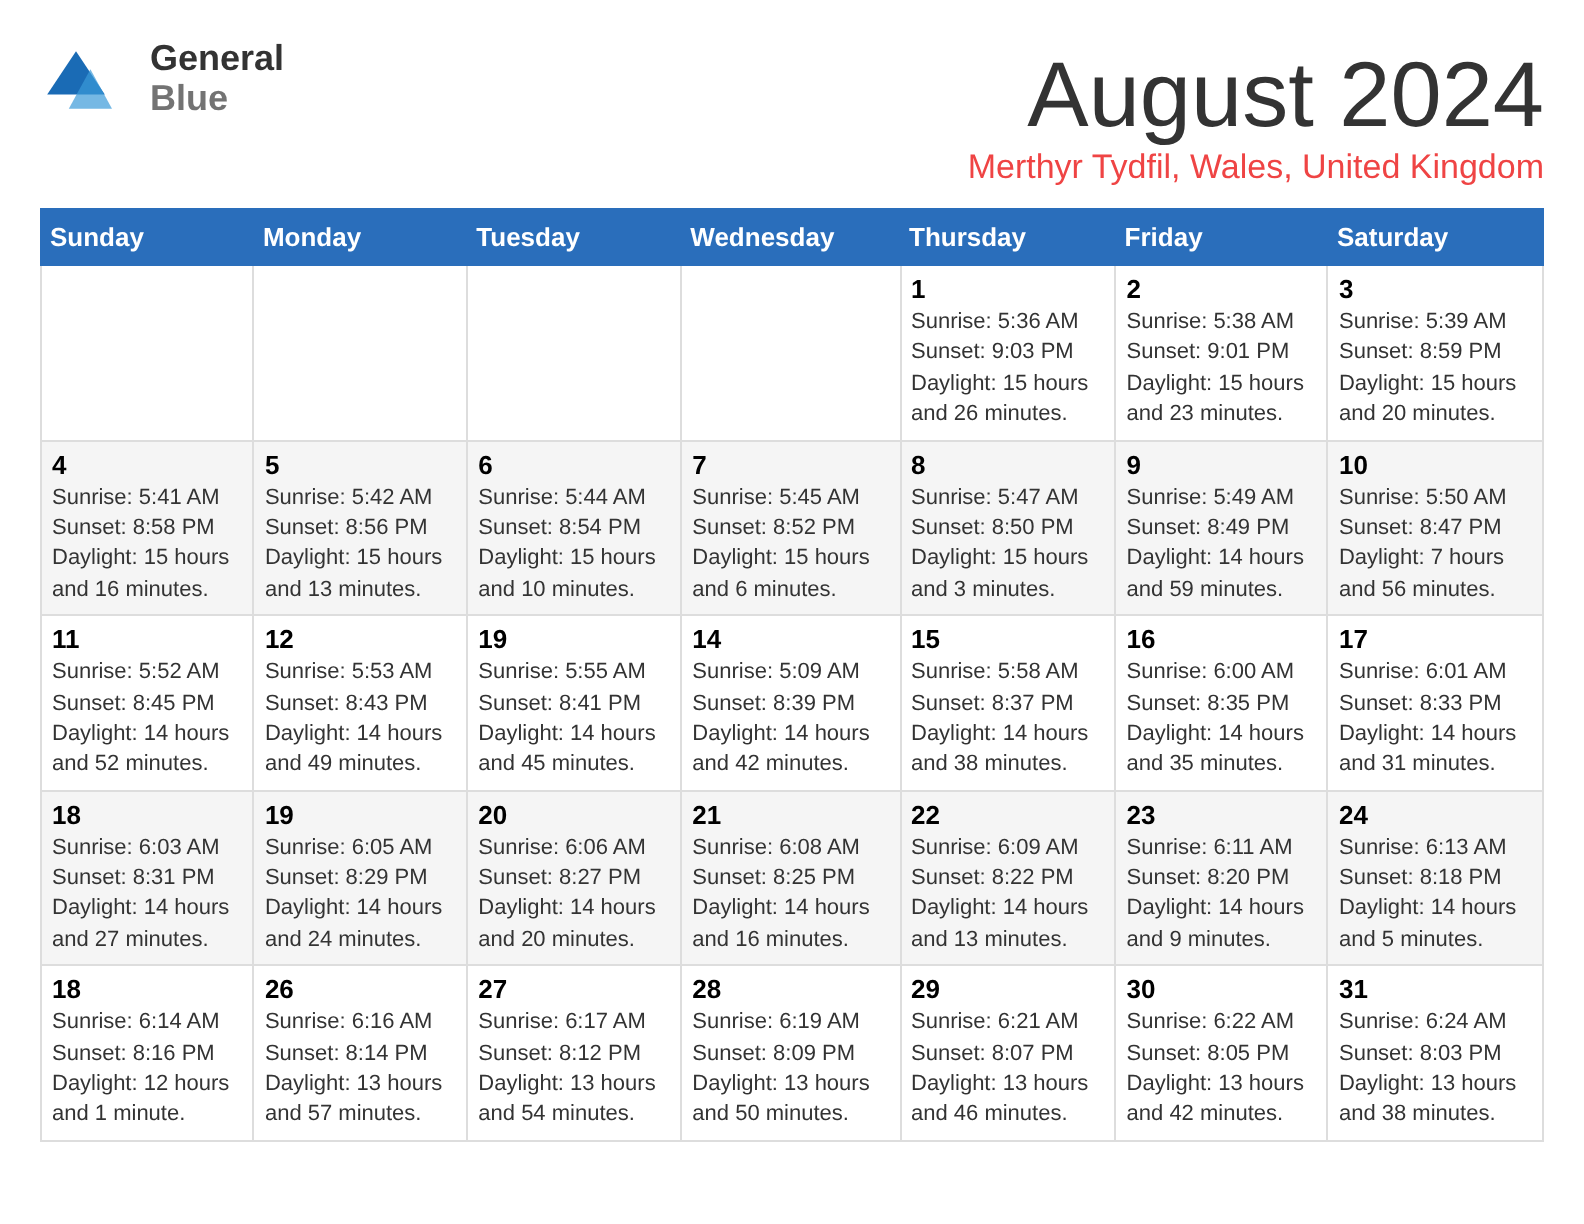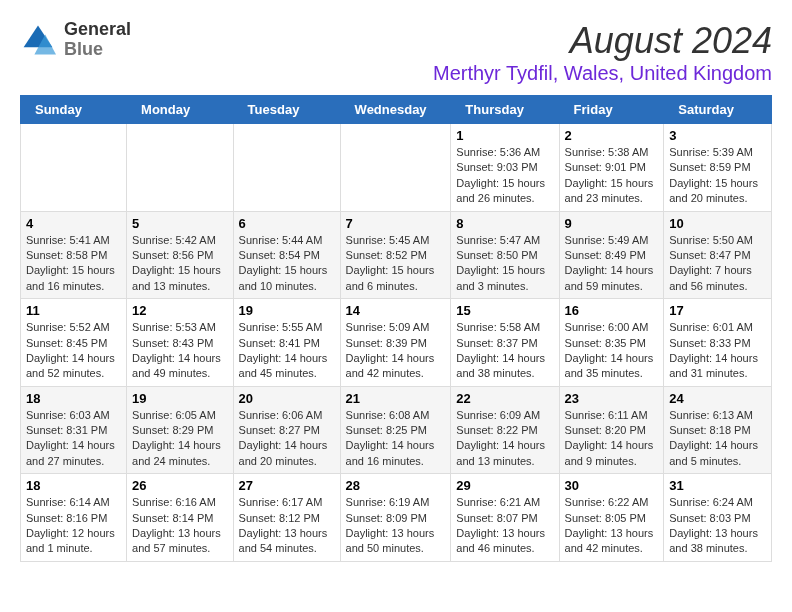--- a/index.html
+++ b/index.html
@@ -12,58 +12,57 @@
     }
     .header {
       display: flex;
       justify-content: space-between;
       align-items: flex-start;
       margin-bottom: 10px;
     }
     .logo {
       display: flex;
       align-items: center;
-      gap: 8px;
+      gap: 19px;
       justify-content: space-between;
     }
     .logo-text {
       font-size: 18px;
       font-weight: bold;
       line-height: 1.1;
     }
     .logo-general { color: #333; }
     .logo-blue { color: #737373; }
     .logo-icon {
       width: 36px;
       height: 36px;
     }
     .title-block {
       text-align: right;
     }
     .month-title {
-      font-size: 36px;
+      font-size: 46px;
       font-weight: normal;
       color: #333;
-      font-style: italic;
     }
     .location {
-      font-size: 20px;
-      color: #6d28d9;
+      font-size: 17px;
+      color: #ef4444;
     }
     table {
       width: 100%;
       border-collapse: collapse;
       font-size: 11px;
     }
     thead tr {
       background-color: #2a6ebb;
       color: #fff;
     }
     thead th {
-      padding: 6px 14px;
+      padding: 6px 4px;
       text-align: left;
       font-weight: bold;
       font-size: 13px;
       border: 1px solid #2a6ebb;
     }
     tbody tr {
       background: #fff;
     }
     tbody tr:nth-child(even) {
       background: #f5f5f5;

